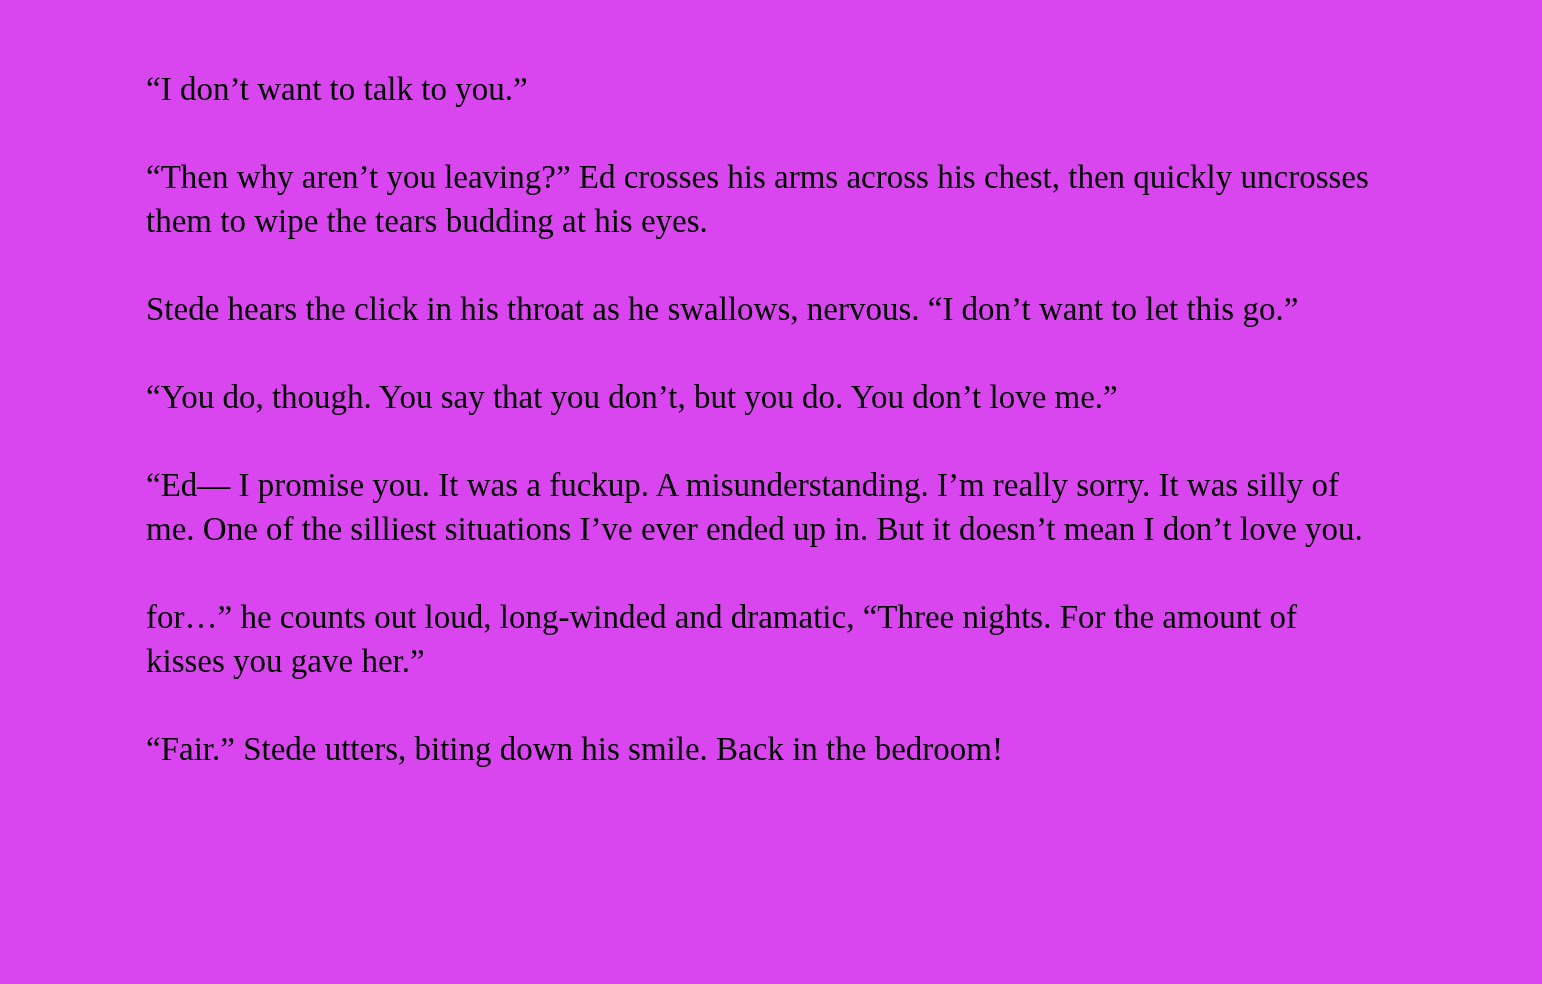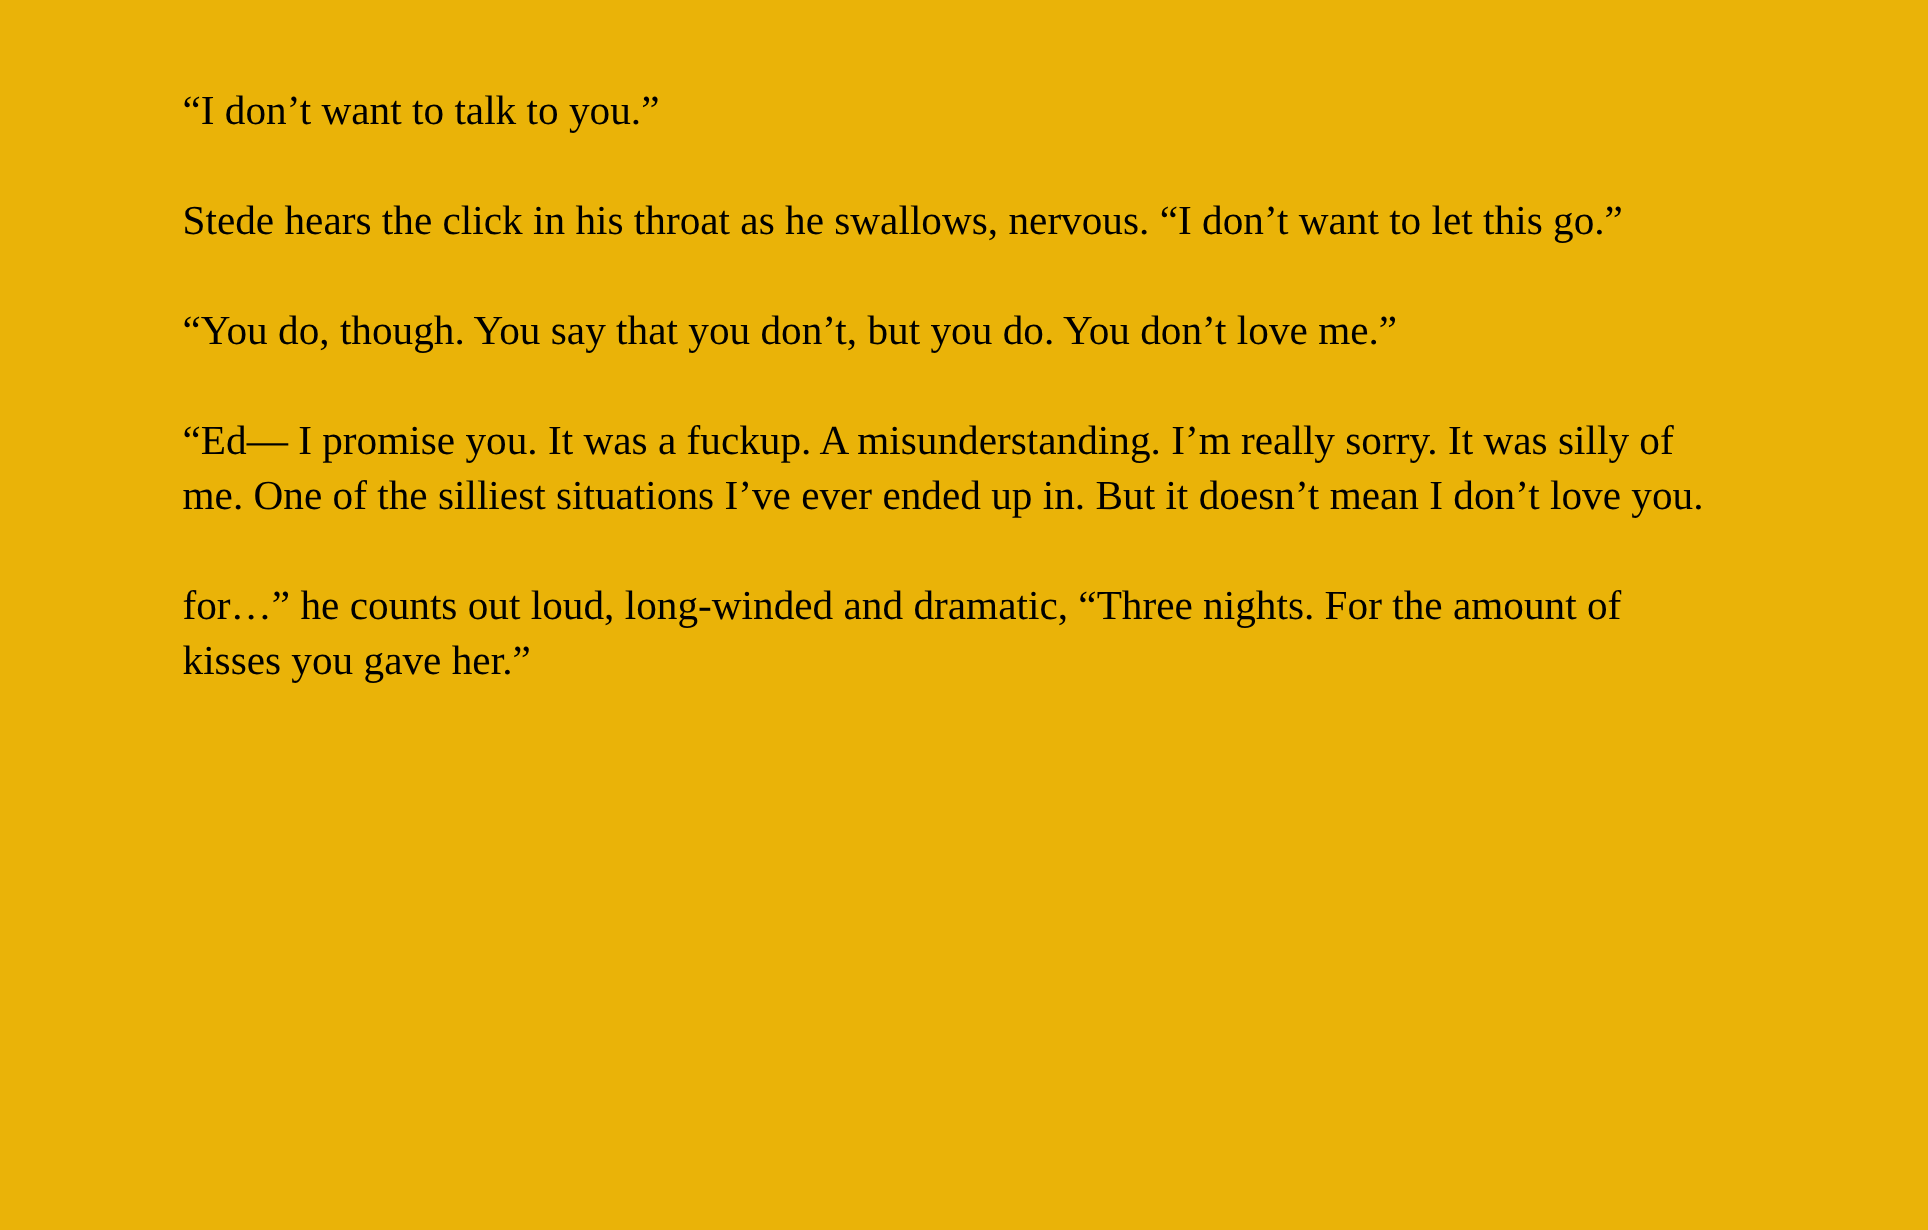--- a/index.html
+++ b/index.html
@@ -9,21 +9,21 @@
   body {
     width: 1542px;
     height: 984px;
     background: #ffffff;
     overflow: hidden;
   }
   .page {
     position: relative;
     width: 1542px;
     height: 984px;
-    background: #eab308;
+    background: #d946ef;
   }
   .content {
     position: absolute;
     left: 146px;
     top: 67px;
     width: 1260px;
     font-family: "Liberation Serif", "DejaVu Serif", serif;
     font-size: 33px;
     line-height: 44px;
     color: #000000;
@@ -40,27 +40,34 @@
 </style>
 </head>
 <body style="background: rgb(255, 255, 255);">
 
 <div class="page">
   <div class="content" id="document-text" style="color: rgb(0, 0, 0);">
       <p>
         <span class="line">“I don’t want to talk to you.”</span>
       </p>
       <p>
+        <span class="line">“Then why aren’t you leaving?” Ed crosses his arms across his chest, then quickly uncrosses</span>
+        <span class="line">them to wipe the tears budding at his eyes.</span>
+      </p>
+      <p>
         <span class="line">Stede hears the click in his throat as he swallows, nervous. “I don’t want to let this go.”</span>
       </p>
       <p>
         <span class="line">“You do, though. You say that you don’t, but you do. You don’t love me.”</span>
       </p>
       <p>
         <span class="line">“Ed— I promise you. It was a fuckup. A misunderstanding. I’m really sorry. It was silly of</span>
         <span class="line">me. One of the silliest situations I’ve ever ended up in. But it doesn’t mean I don’t love you.</span>
       </p>
       <p>
         <span class="line">for…” he counts out loud, long-winded and dramatic, “Three nights. For the amount of</span>
         <span class="line">kisses you gave her.”</span>
       </p>
+      <p>
+        <span class="line">“Fair.” Stede utters, biting down his smile. Back in the bedroom!</span>
+      </p>
     </div>
 </div>
 
 </body></html>

